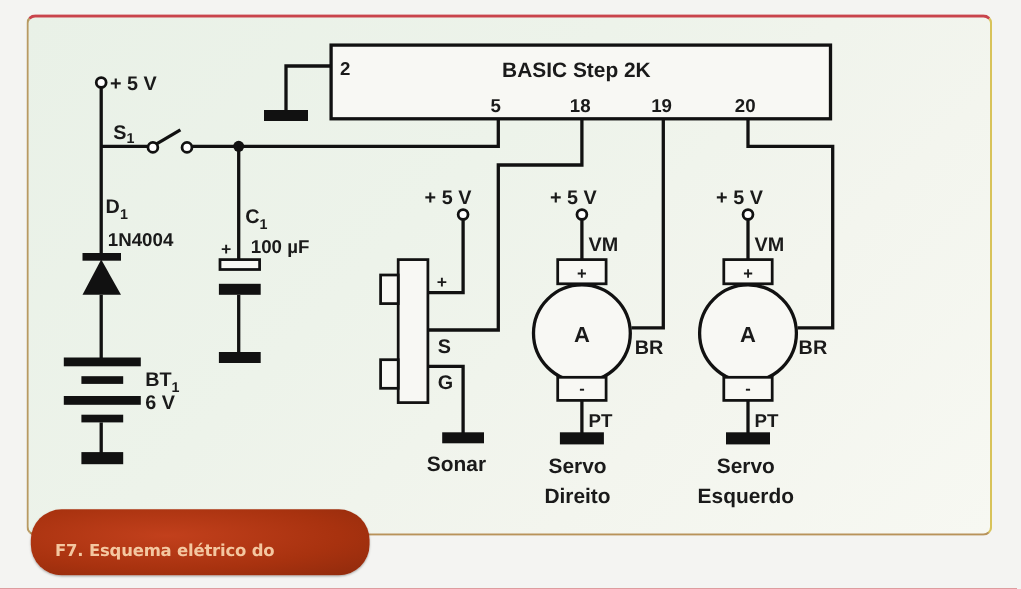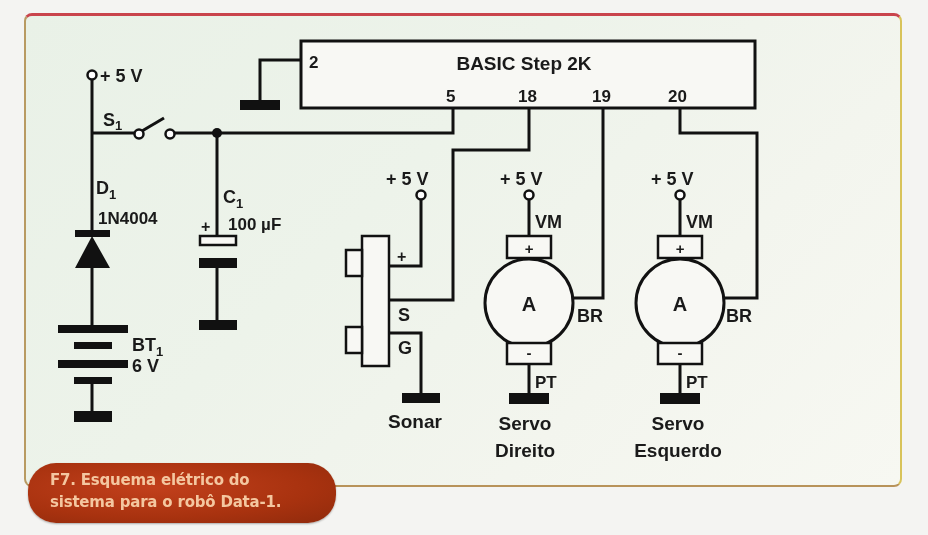--- a/index.html
+++ b/index.html
@@ -26,21 +26,21 @@
   .w { stroke: #111; stroke-width: 3; fill: none; stroke-linejoin: miter; }
   .bar { fill: #111; }
   #caption {
     position: absolute; left: 28px; top: 463px; width: 308px; height: 60px;
     background: radial-gradient(ellipse at 40% 40%, #c2401c 0%, #a8320f 60%, #8f2a0c 100%);
     border-radius: 28px;
     box-shadow: 0 1px 2px rgba(0,0,0,0.3);
   }
   #caption .line {
     position: absolute; left: 22px; font-family: "DejaVu Sans", sans-serif;
-    font-size: 15px; font-weight: bold; color: #f4c7a0; letter-spacing: -0.2px;
+    font-size: 15px; font-weight: bold; color: #f4c7a0; letter-spacing: -0.2px; margin-top: 20px;
   }
 </style>
 </head>
 <body>
 
 <div id="frame" style="border-top-color: rgb(201, 68, 76);"></div>
 
 <svg id="schematic" width="928" height="535" viewBox="0 0 928 535">
 
   <g>
@@ -154,14 +154,13 @@
     <path class="w" d="M0 364 V396"></path>
     <text x="6" y="388" font-size="17">PT</text>
     <rect class="bar" x="-20" y="393" width="40" height="11"></rect>
     <text x="-2" y="430" font-size="19" text-anchor="middle">Servo</text>
     <text x="-2" y="457" font-size="19" text-anchor="middle">Esquerdo</text>
   </g>
 </svg>
 
 <div id="caption">
   <div class="line" style="top: 8px; color: rgb(244, 199, 160);">F7. Esquema elétrico do</div>
-  <div class="line" style="top: 30px; color: rgb(244, 199, 160);">sistema para o robô Data-1.</div>
 </div>
 
 </body></html>

